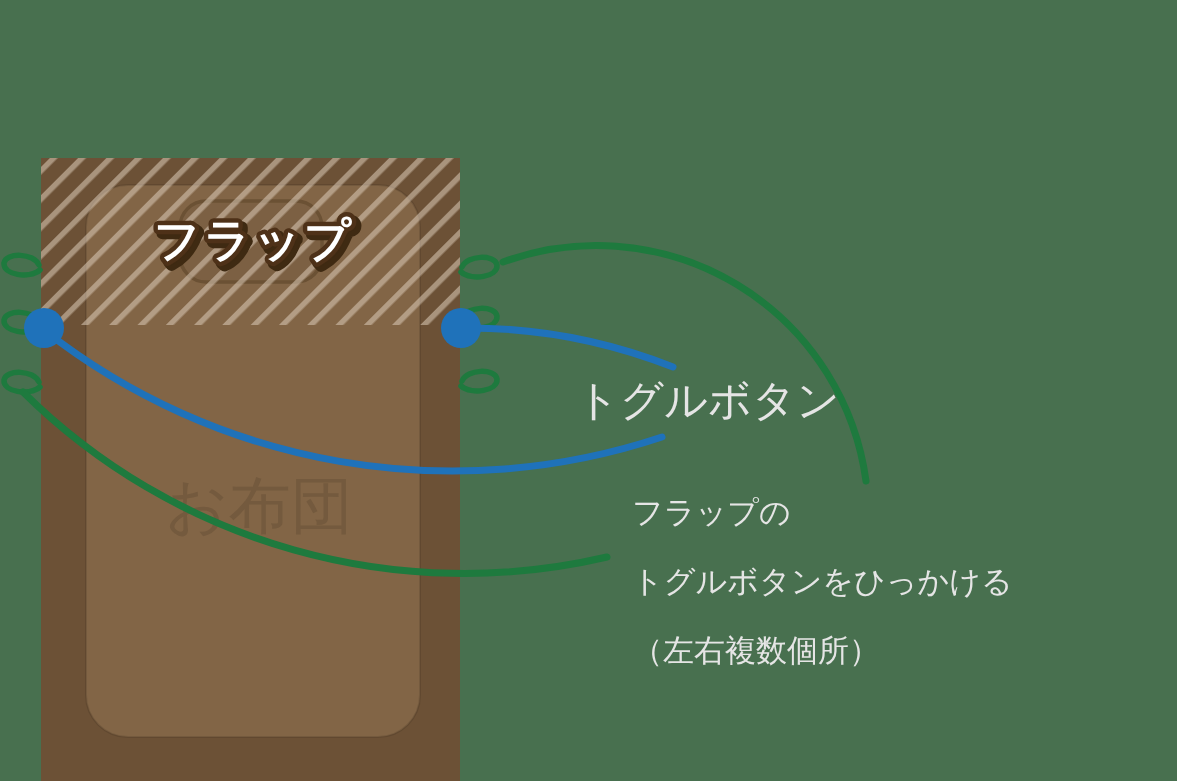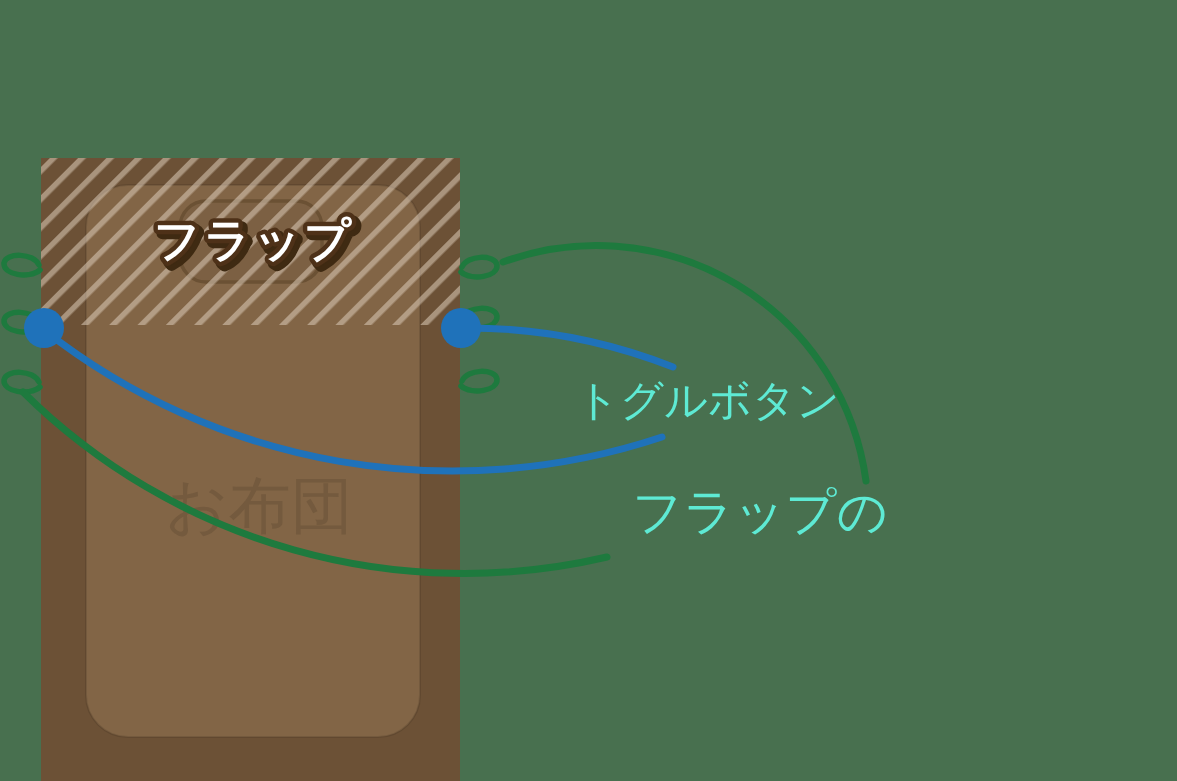--- a/index.html
+++ b/index.html
@@ -5,31 +5,31 @@
   html,body{margin:0;padding:0;}
   body{
     width:1177px;height:781px;
     position:relative;overflow:hidden;
     background:#48704F;
     font-family:"Liberation Serif","DejaVu Serif",serif;
   }
   #stage{position:absolute;left:0;top:0;width:1177px;height:781px;}
   .label{
     position:absolute;
-    color:#5eead4;
+    color:#e5e5e5;
     font-family:"Liberation Serif","DejaVu Serif",serif;
     white-space:nowrap;
   }
   #toggle-label{
     left:576px;top:372px;
     font-size:43px;
   }
   #loop-note{
     left:632px;top:478px;
-    font-size:50px;
+    font-size:31px;
     line-height:69px;
   }
   .note-line{white-space:nowrap;}
 </style>
 </head>
 <body>
 
 <svg id="stage" viewBox="0 0 1177 781" xmlns="http://www.w3.org/2000/svg">
   <defs>
     <pattern id="hatch" patternUnits="userSpaceOnUse" width="20" height="20" patternTransform="rotate(-45)">
@@ -68,13 +68,15 @@
   <path d="M 44 330 A 662 662 0 0 0 662 437" fill="none" stroke-width="7" stroke-linecap="round" stroke="#1F72BA"></path>
 
   <circle cx="44" cy="328" r="20" fill="#1F72BA"></circle>
   <circle cx="461" cy="328" r="20" fill="#1F72BA"></circle>
 </svg>
 
 <div id="toggle-label" class="label">トグルボタン</div>
 
 <div id="loop-note" class="label">
   <div class="note-line">フラップの</div>
+  <div class="note-line">トグルボタンをひっかける</div>
+  <div class="note-line">（左右複数個所）</div>
 </div>
 
 </body></html>

